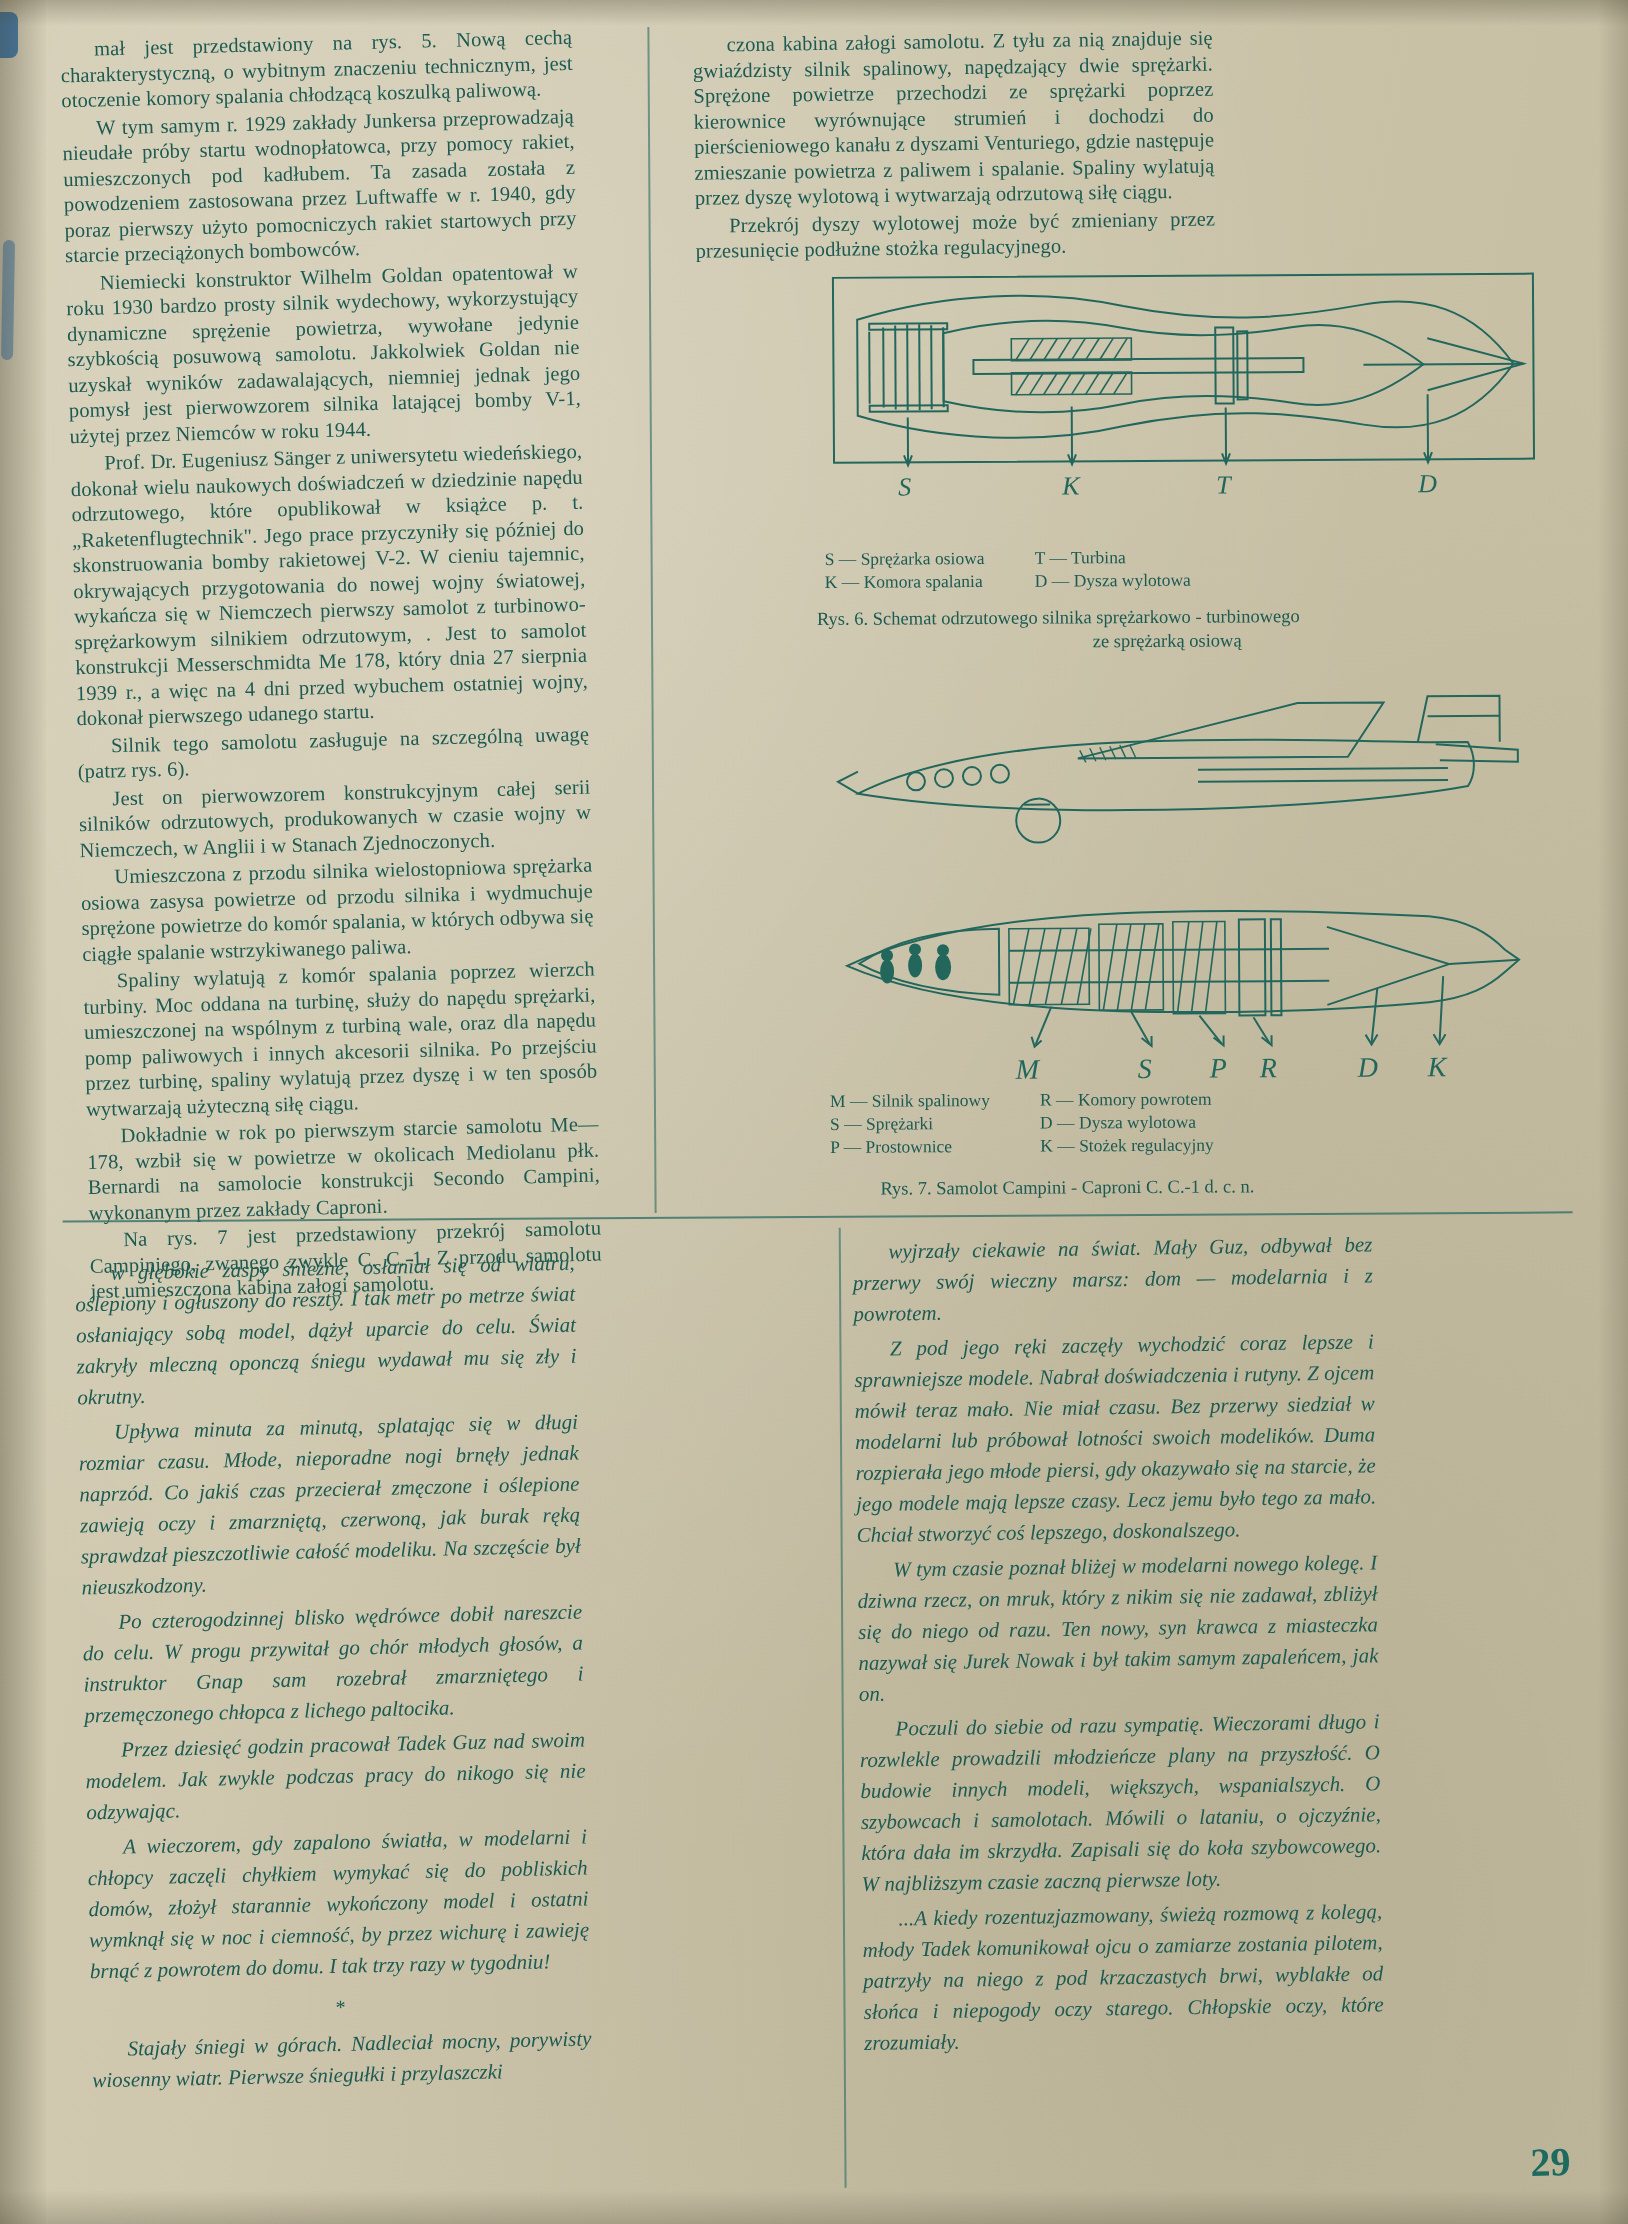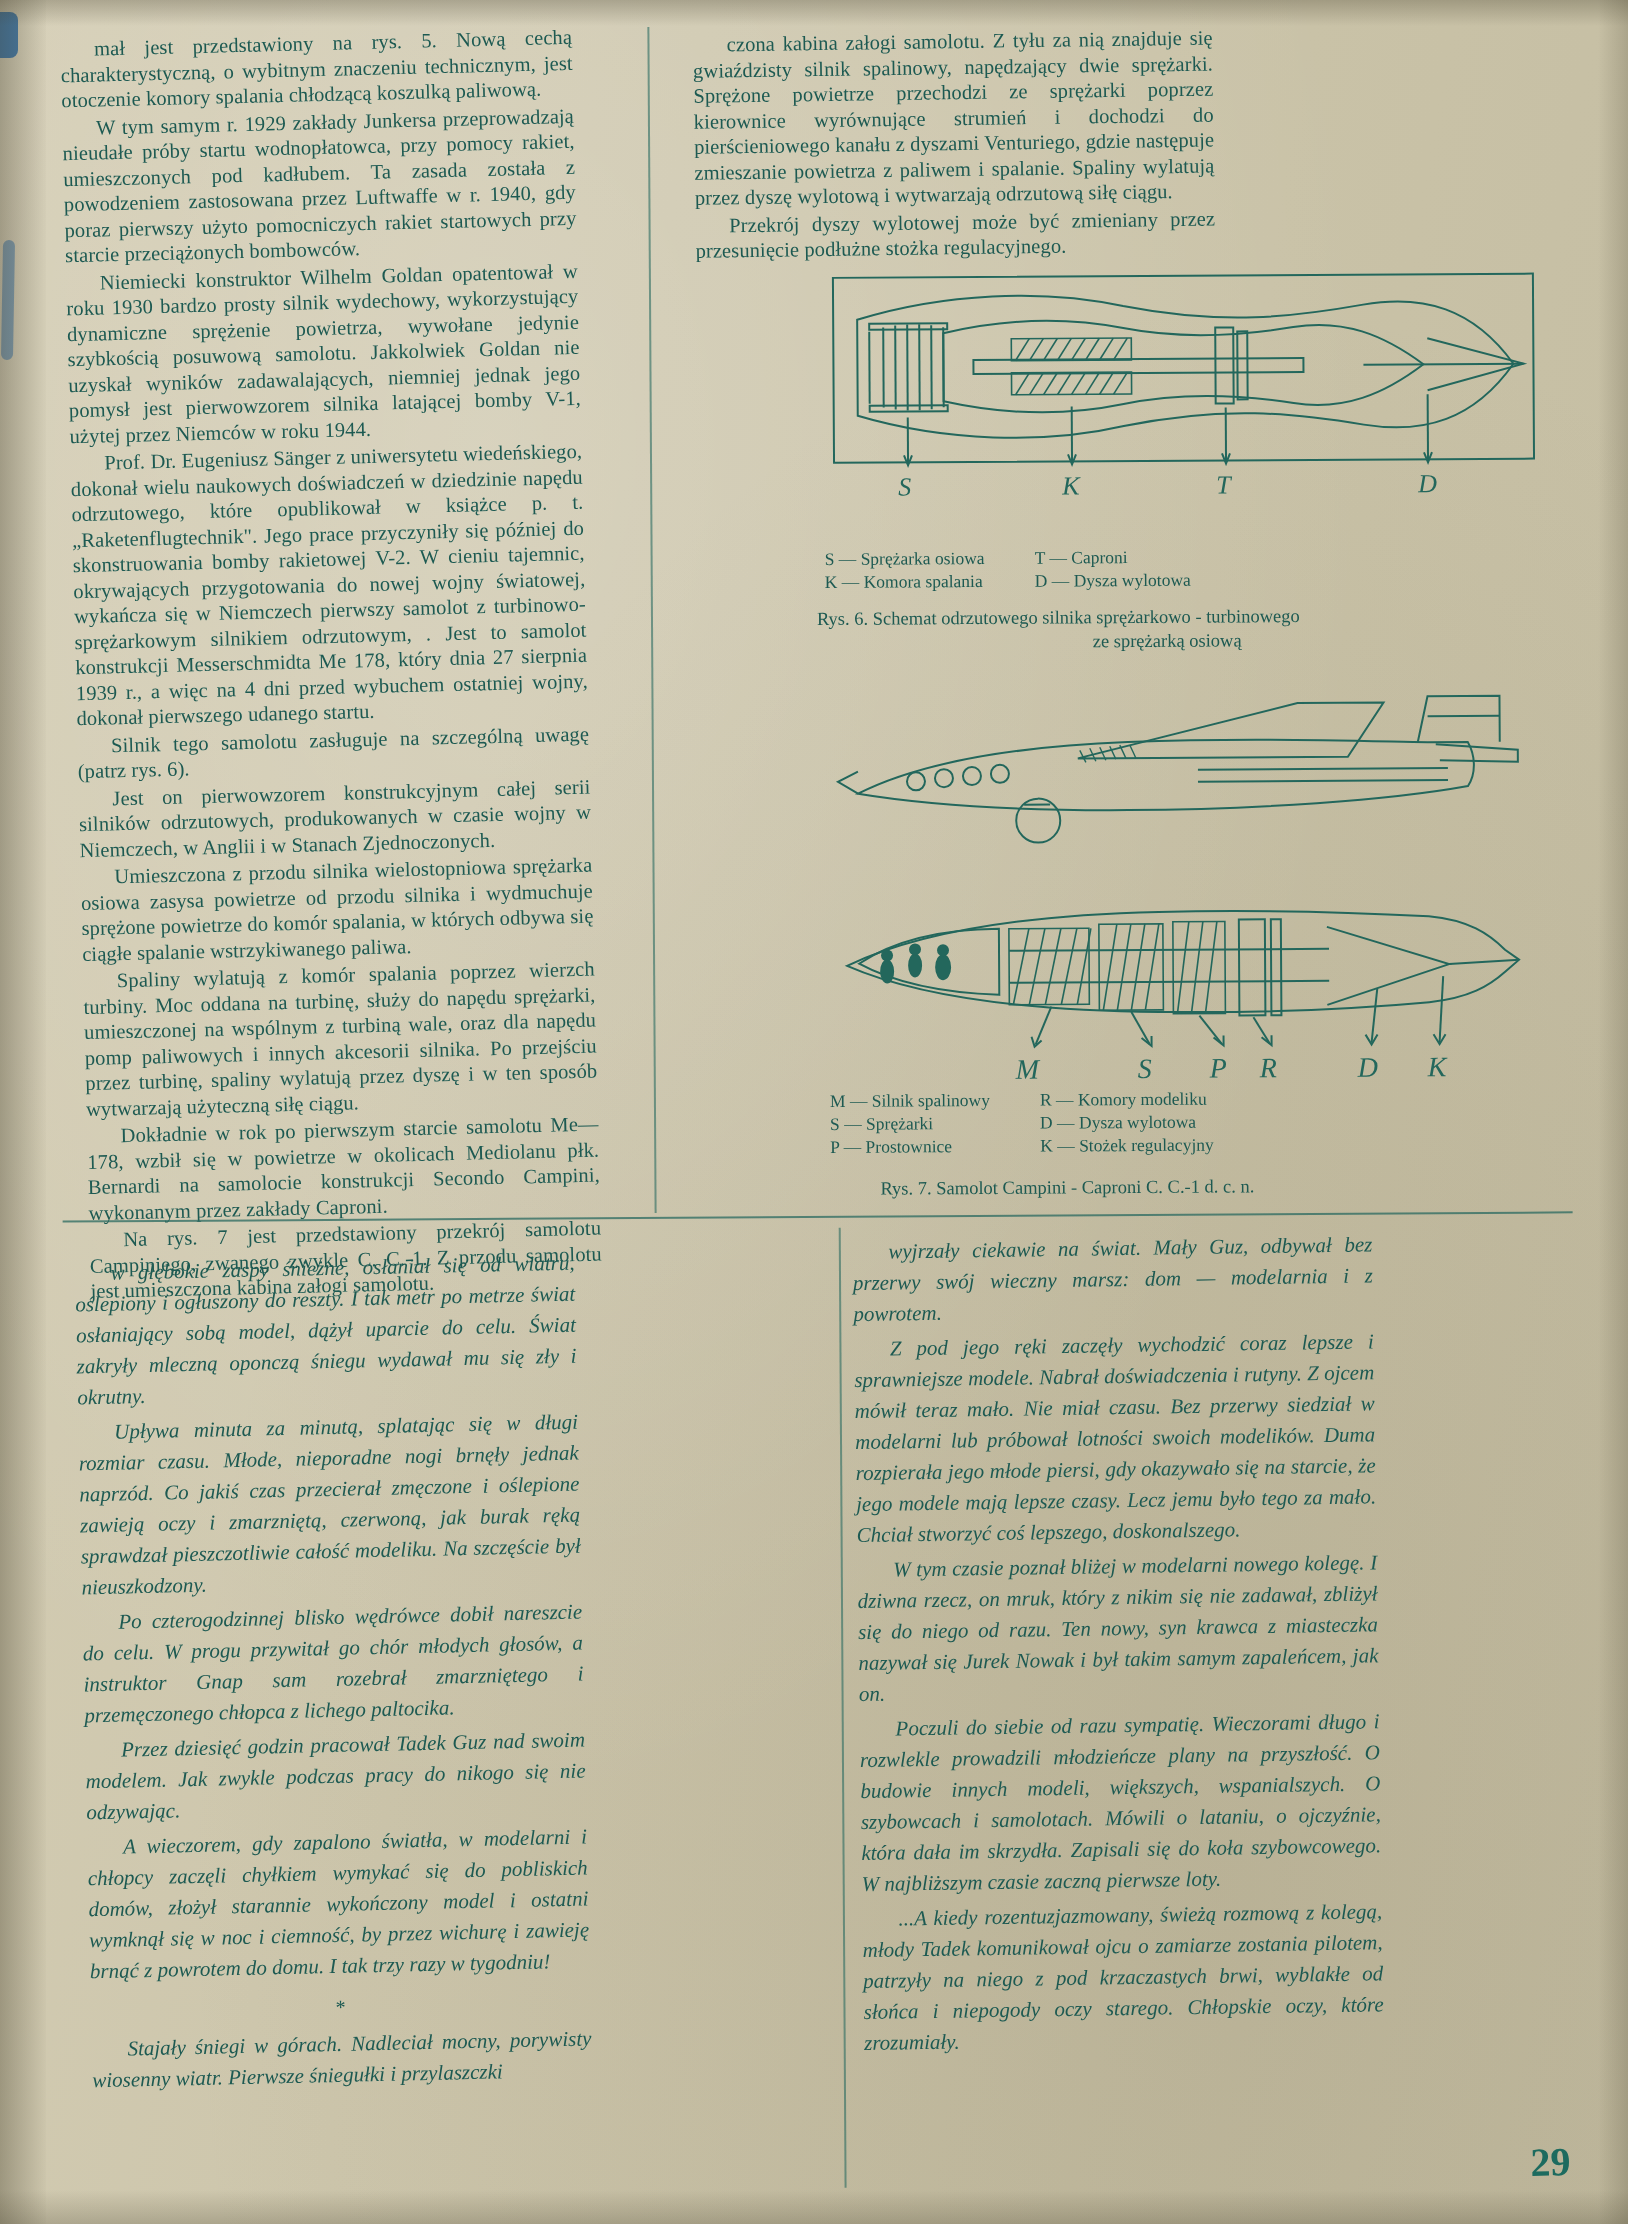--- a/index.html
+++ b/index.html
@@ -203,21 +203,21 @@
         <text x="238" y="228">K</text>
         <text x="392" y="228">T</text>
         <text x="594" y="228">D</text>
       </g>
     </svg>
   </div>
 
   <div class="legend" style="left:828px;top:548px;width:680px;">
     <div class="row">
         <div class="c1">S — Sprężarka osiowa</div>
-        <div>T — Caproni</div>
+        <div>T — Turbina</div>
       </div>
     <div class="row">
         <div class="c1">K — Komora spalania</div>
         <div>D — Dysza wylotowa</div>
       </div>
   </div>
 
   <div class="caption" style="left:820px;top:608px;width:700px;text-align:left;">Rys. 6. Schemat odrzutowego silnika sprężarkowo - turbinowego</div>
   <div class="caption" style="left:820px;top:632px;width:700px;">ze sprężarką osiową</div>
 
@@ -328,21 +328,21 @@
         <text x="430" y="212">R</text>
         <text x="528" y="212">D</text>
         <text x="598" y="212">K</text>
       </g>
     </svg>
   </div>
 
   <div class="legend" style="left:830px;top:1090px;width:700px;">
     <div class="row">
         <div class="c1">M — Silnik spalinowy</div>
-        <div>R — Komory modeliku</div>
+        <div>R — Komory powrotem</div>
       </div>
     <div class="row">
         <div class="c1">S — Sprężarki</div>
         <div>D — Dysza wylotowa</div>
       </div>
     <div class="row">
         <div class="c1">P — Prostownice</div>
         <div>K — Stożek regulacyjny</div>
       </div>
   </div>

